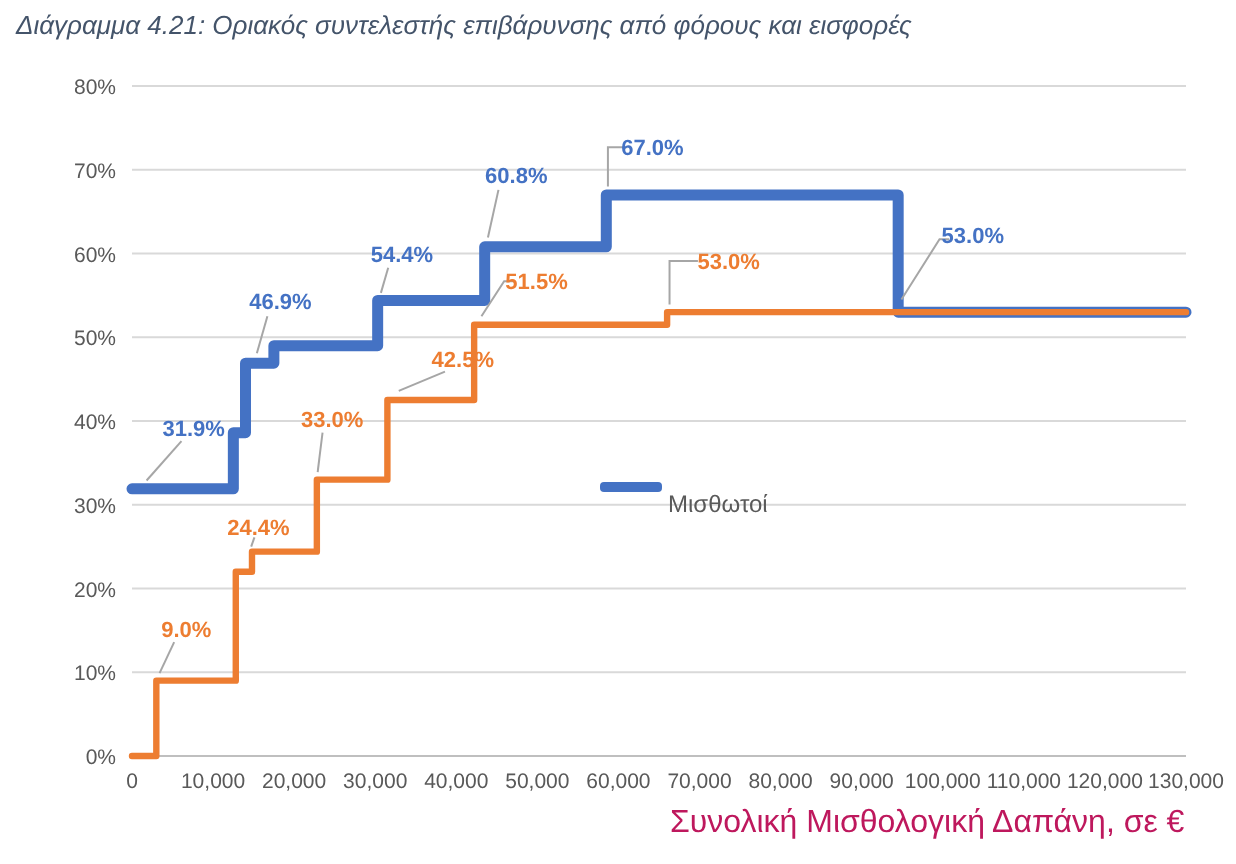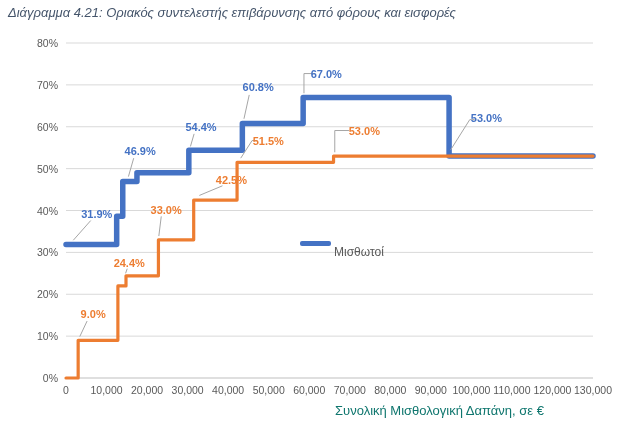--- a/index.html
+++ b/index.html
@@ -5,21 +5,21 @@
   html,body{margin:0;padding:0;background:#fff;}
   .page{position:relative;width:618px;height:432px;background:#ffffff;
         font-family:"Liberation Sans",sans-serif;overflow:hidden;}
   .chart-title{position:absolute;left:8px;top:5px;font-size:13px;font-style:italic;
                color:#44546A;white-space:nowrap;}
   #chart-svg{position:absolute;left:0;top:0;}
   .legend{position:absolute;left:300px;top:234px;}
   .legend-row{display:flex;align-items:center;height:18px;margin-bottom:17px;}
   .legend-swatch{width:31px;margin-right:3px;border-radius:2px;}
   .legend-label{font-size:12px;color:#595959;white-space:nowrap;margin-top:18px;}
-  .x-axis-title{position:absolute;left:335px;top:403px;font-size:13px;color:#0f766e;
+  .x-axis-title{position:absolute;left:335px;top:403px;font-size:16px;color:#be185d;
                 white-space:nowrap;}
 </style>
 </head>
 <body>
 
 <div class="page">
   <div class="chart-title">Διάγραμμα 4.21: Οριακός συντελεστής επιβάρυνσης από φόρους και εισφορές</div>
 
   <svg id="chart-svg" width="618" height="432" viewBox="0 0 618 432">
       <line x1="66" x2="593" y1="378" y2="378" stroke="#BFBFBF" stroke-width="1"></line>

